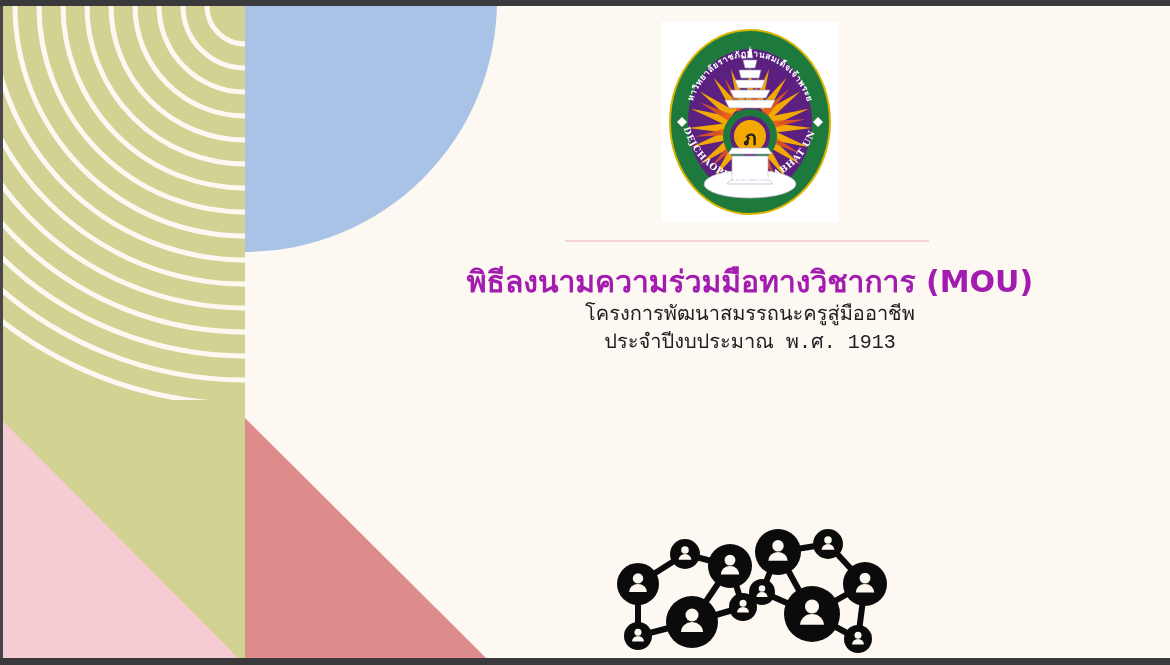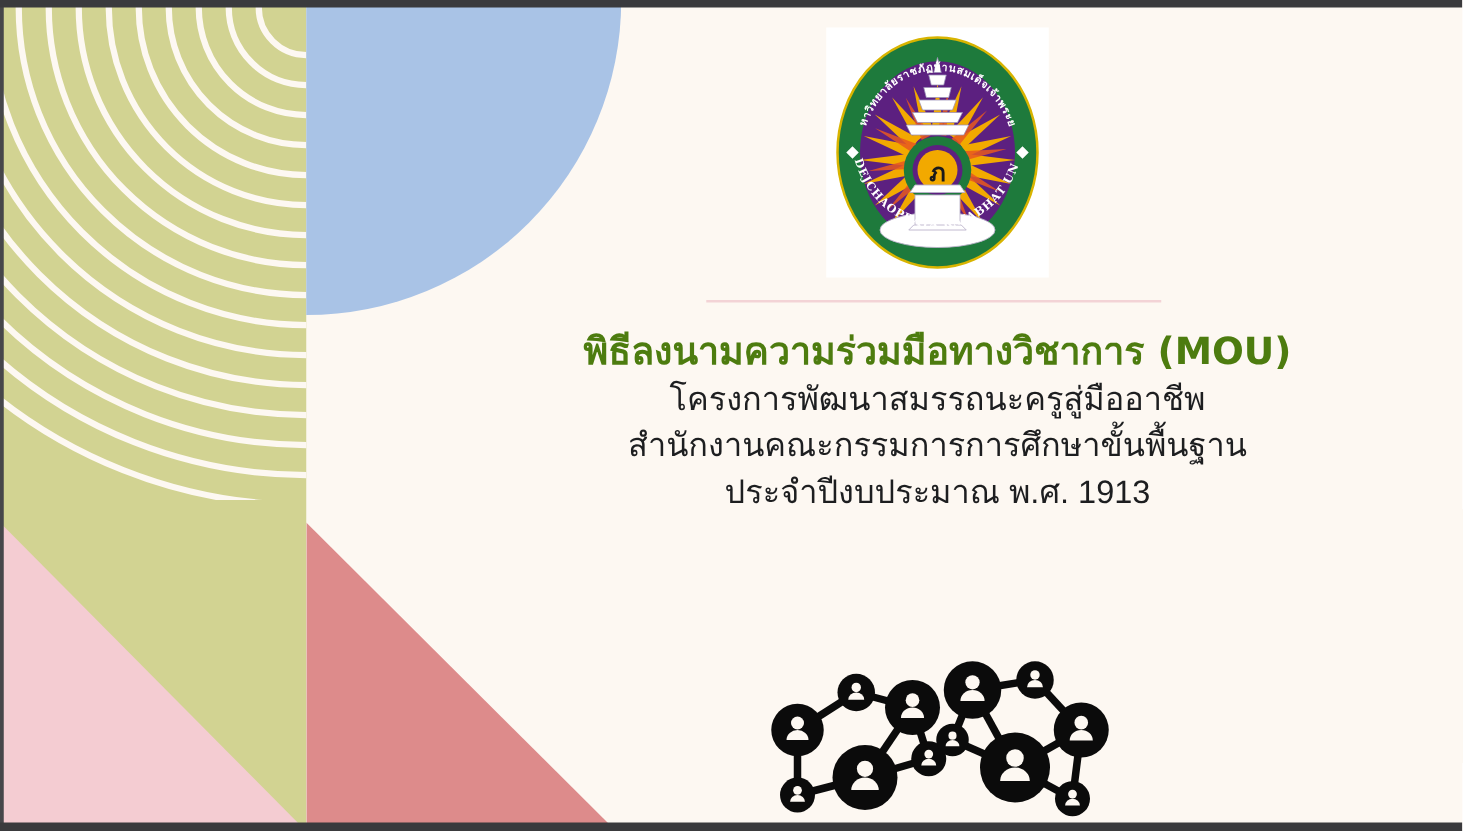--- a/index.html
+++ b/index.html
@@ -119,28 +119,28 @@
   .title-block {
     position: absolute;
     left: -60px;
     top: 262px;
     width: 760px;
   }
   .title-main {
     font-family: "DejaVu Sans", "Liberation Sans", sans-serif;
     font-weight: bold;
     font-size: 30px;
-    color: #4d7c0f;
+    color: #a21caf;
     line-height: 1.30;
     white-space: nowrap;
   }
   .title-sub {
-    font-family: Liberation Sans, sans-serif;
+    font-family: Liberation Mono, monospace;
     font-weight: normal;
-    font-size: 26px;
+    font-size: 20px;
     color: #1d1e20;
     line-height: 1.42;
     white-space: nowrap;
   }
   .network-wrap {
     position: absolute;
     left: 50%;
     transform: translateX(-50%);
     top: 524px;
     width: 300px;
@@ -278,21 +278,20 @@
         <polygon points="12,98 17,93 22,98 17,103" fill="#ffffff"></polygon>
         <polygon points="148,98 153,93 158,98 153,103" fill="#ffffff"></polygon>
       </svg>
     </div>
 
     <div class="divider"></div>
 
     <div class="title-block">
       <div class="title-main">พิธีลงนามความร่วมมือทางวิชาการ (MOU)</div>
       <div class="title-sub">โครงการพัฒนาสมรรถนะครูสู่มืออาชีพ</div>
-      <div class="title-sub">สำนักงานคณะกรรมการการศึกษาขั้นพื้นฐาน</div>
       <div class="title-sub">ประจำปีงบประมาณ พ.ศ. 1913</div>
     </div>
 
     <div class="network-wrap">
       <svg width="300" height="136" viewBox="0 0 300 136">
         <g stroke="#0b0b0b" stroke-width="6" fill="none">
 
           <line x1="38" y1="60" x2="85" y2="30"></line>
           <line x1="85" y1="30" x2="130" y2="42"></line>
           <line x1="130" y1="42" x2="143" y2="83"></line>

